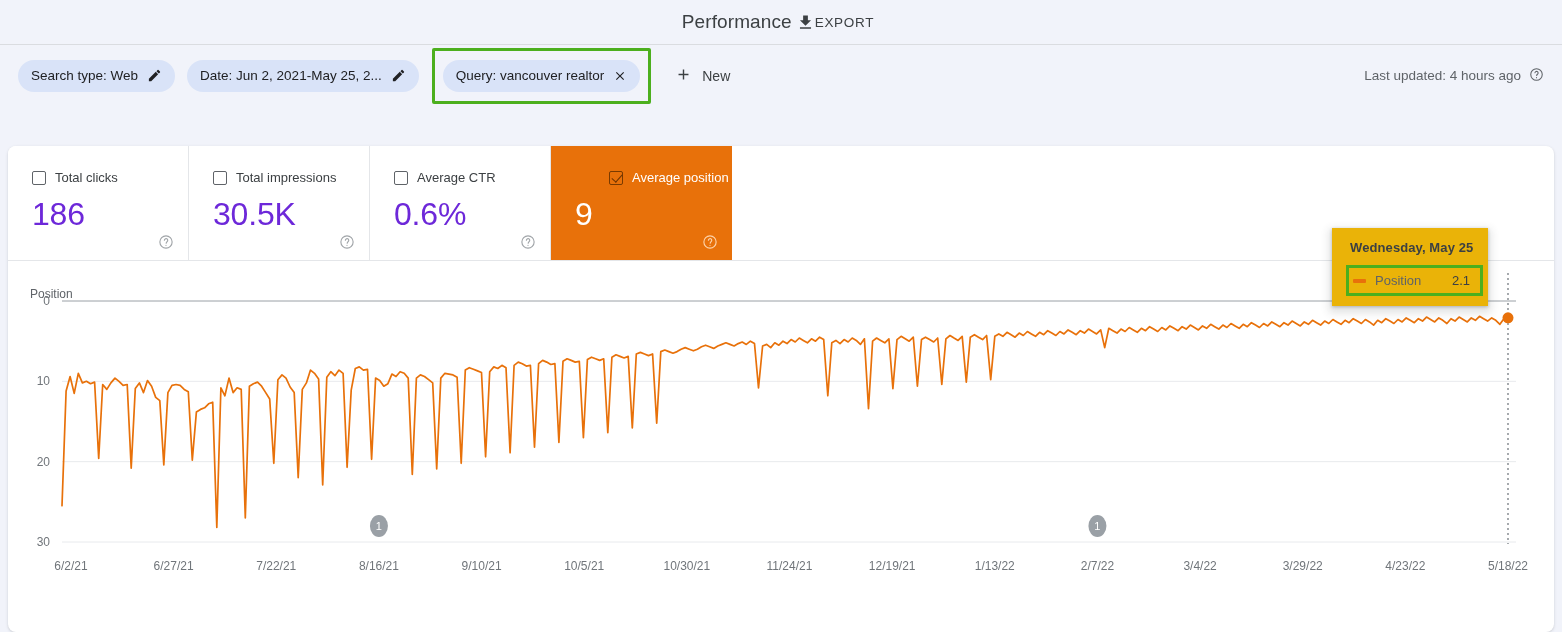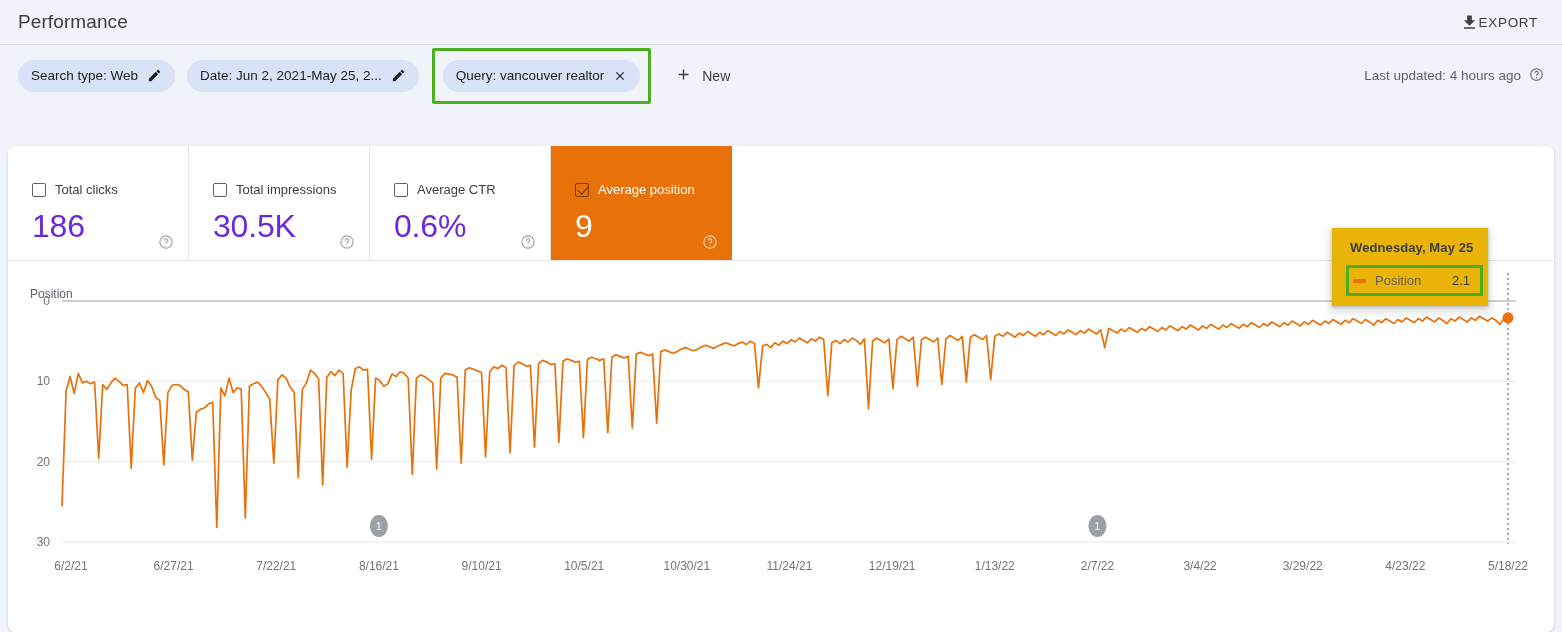--- a/index.html
+++ b/index.html
@@ -9,21 +9,21 @@
     background: #F1F3FA;
     font-family: "Liberation Sans", sans-serif;
     color: #3c4043;
     overflow: hidden;
     position: relative;
   }
 
   
   .header {
     height: 44px;
-    display: flex; align-items: center; justify-content: space-between;
+    display: flex; align-items: center; justify-content: center;
     padding: 0 20px 0 18px;
   }
   .page-title {
     font-size: 19px; color: #3c4043; font-weight: 400; letter-spacing: .1px;
   }
   .export-btn {
     display: flex; align-items: center; 
     color: #3c4043; font-size: 13.5px; letter-spacing: .7px;
     cursor: pointer; padding: 4px 4px;
   }
@@ -88,33 +88,33 @@
     overflow: hidden;
   }
   .cards-row {
     display: flex; height: 115px;
     border-bottom: 1px solid #e4e6e9;
   }
   .metric-card {
     width: 181px;
     position: relative;
     border-right: 1px solid #e4e6e9;
-    padding: 36px 0 0 24px;
+    padding: 24px 0 0 24px;
     cursor: pointer;
     background: #fff;
   }
   .metric-card.selected {
     background: #E8710A;
     border-right: none;
   }
   .metric-head {
     display: flex; align-items: center; gap: 9px;
     font-size: 13px; color: #3c4043;
   }
-  .metric-card.selected .metric-head { color: #fff; }
+  .metric-card.selected .metric-head { color: #fff; margin-left: 34px; }
   .cbox {
     width: 14px; height: 14px; border: 1.6px solid #5f6368;
     border-radius: 2px; display:inline-block; position: relative; flex: none;
   }
   .metric-card.selected .cbox {
     border-color: #7a3a00; background: #E8710A;
   }
   .metric-card.selected .cbox::after {
     content: ""; position: absolute; left: 3.5px; top: 0.5px;
     width: 5px; height: 9px; border: solid #6e3300;

